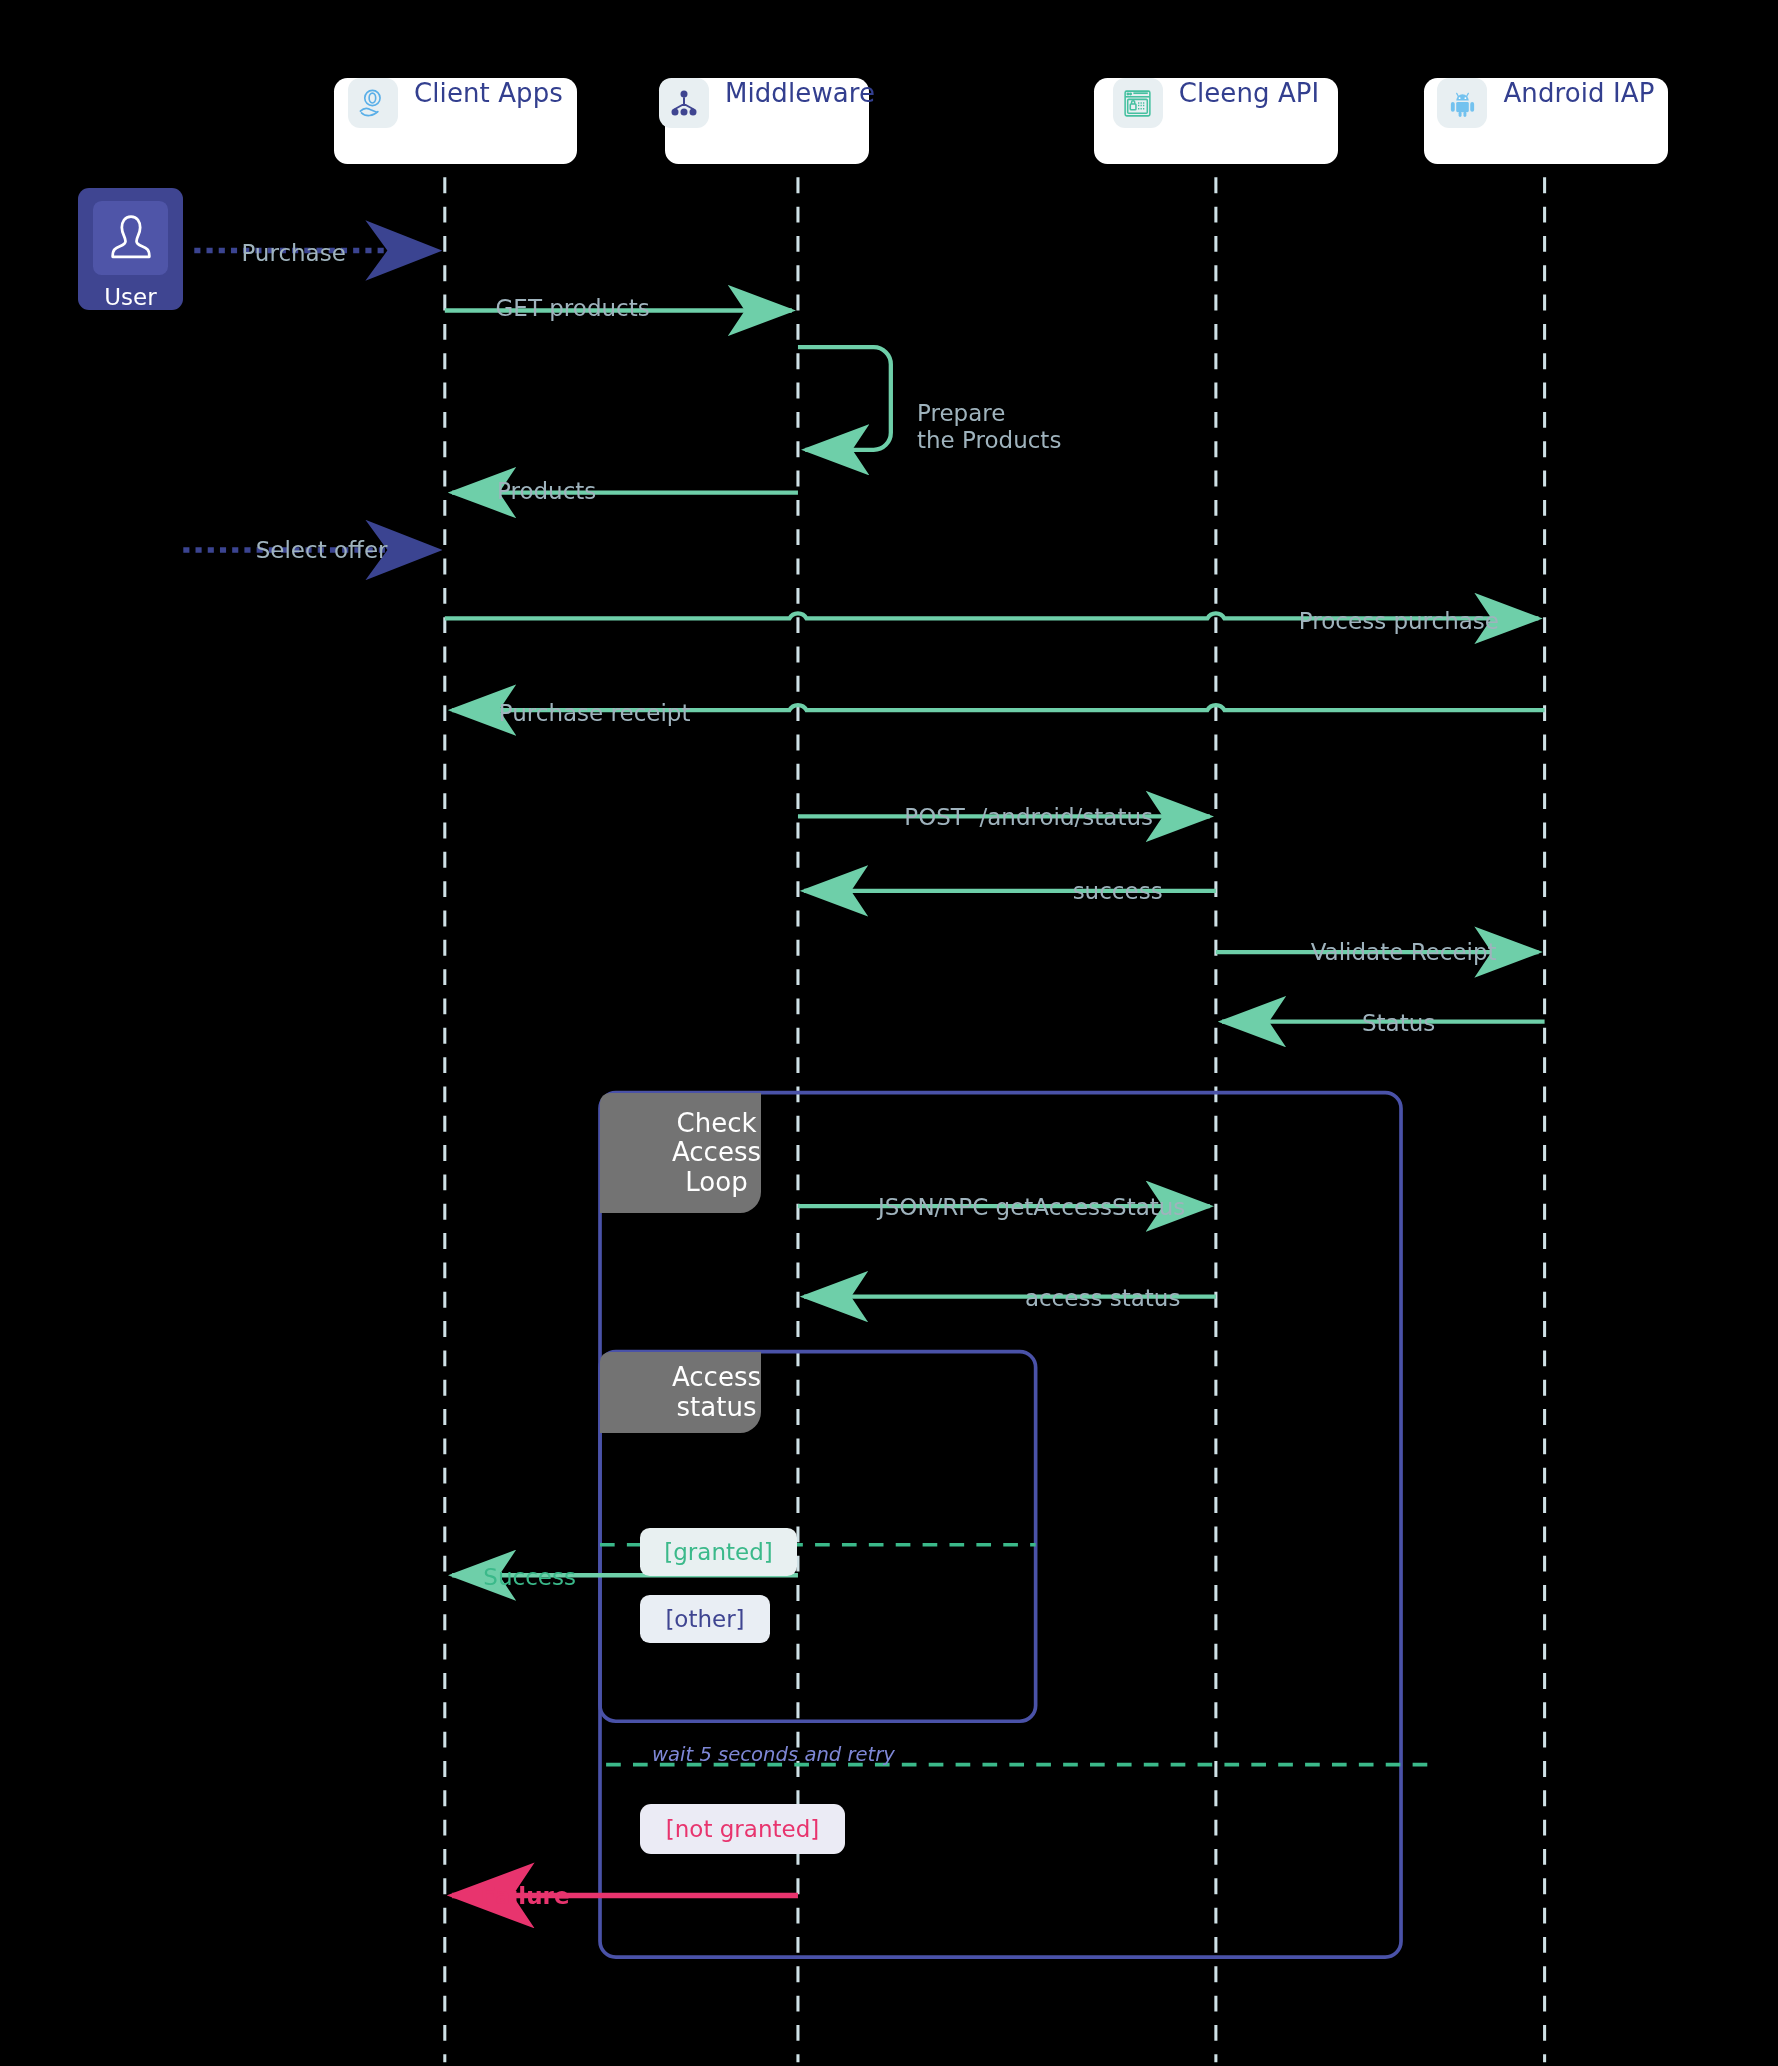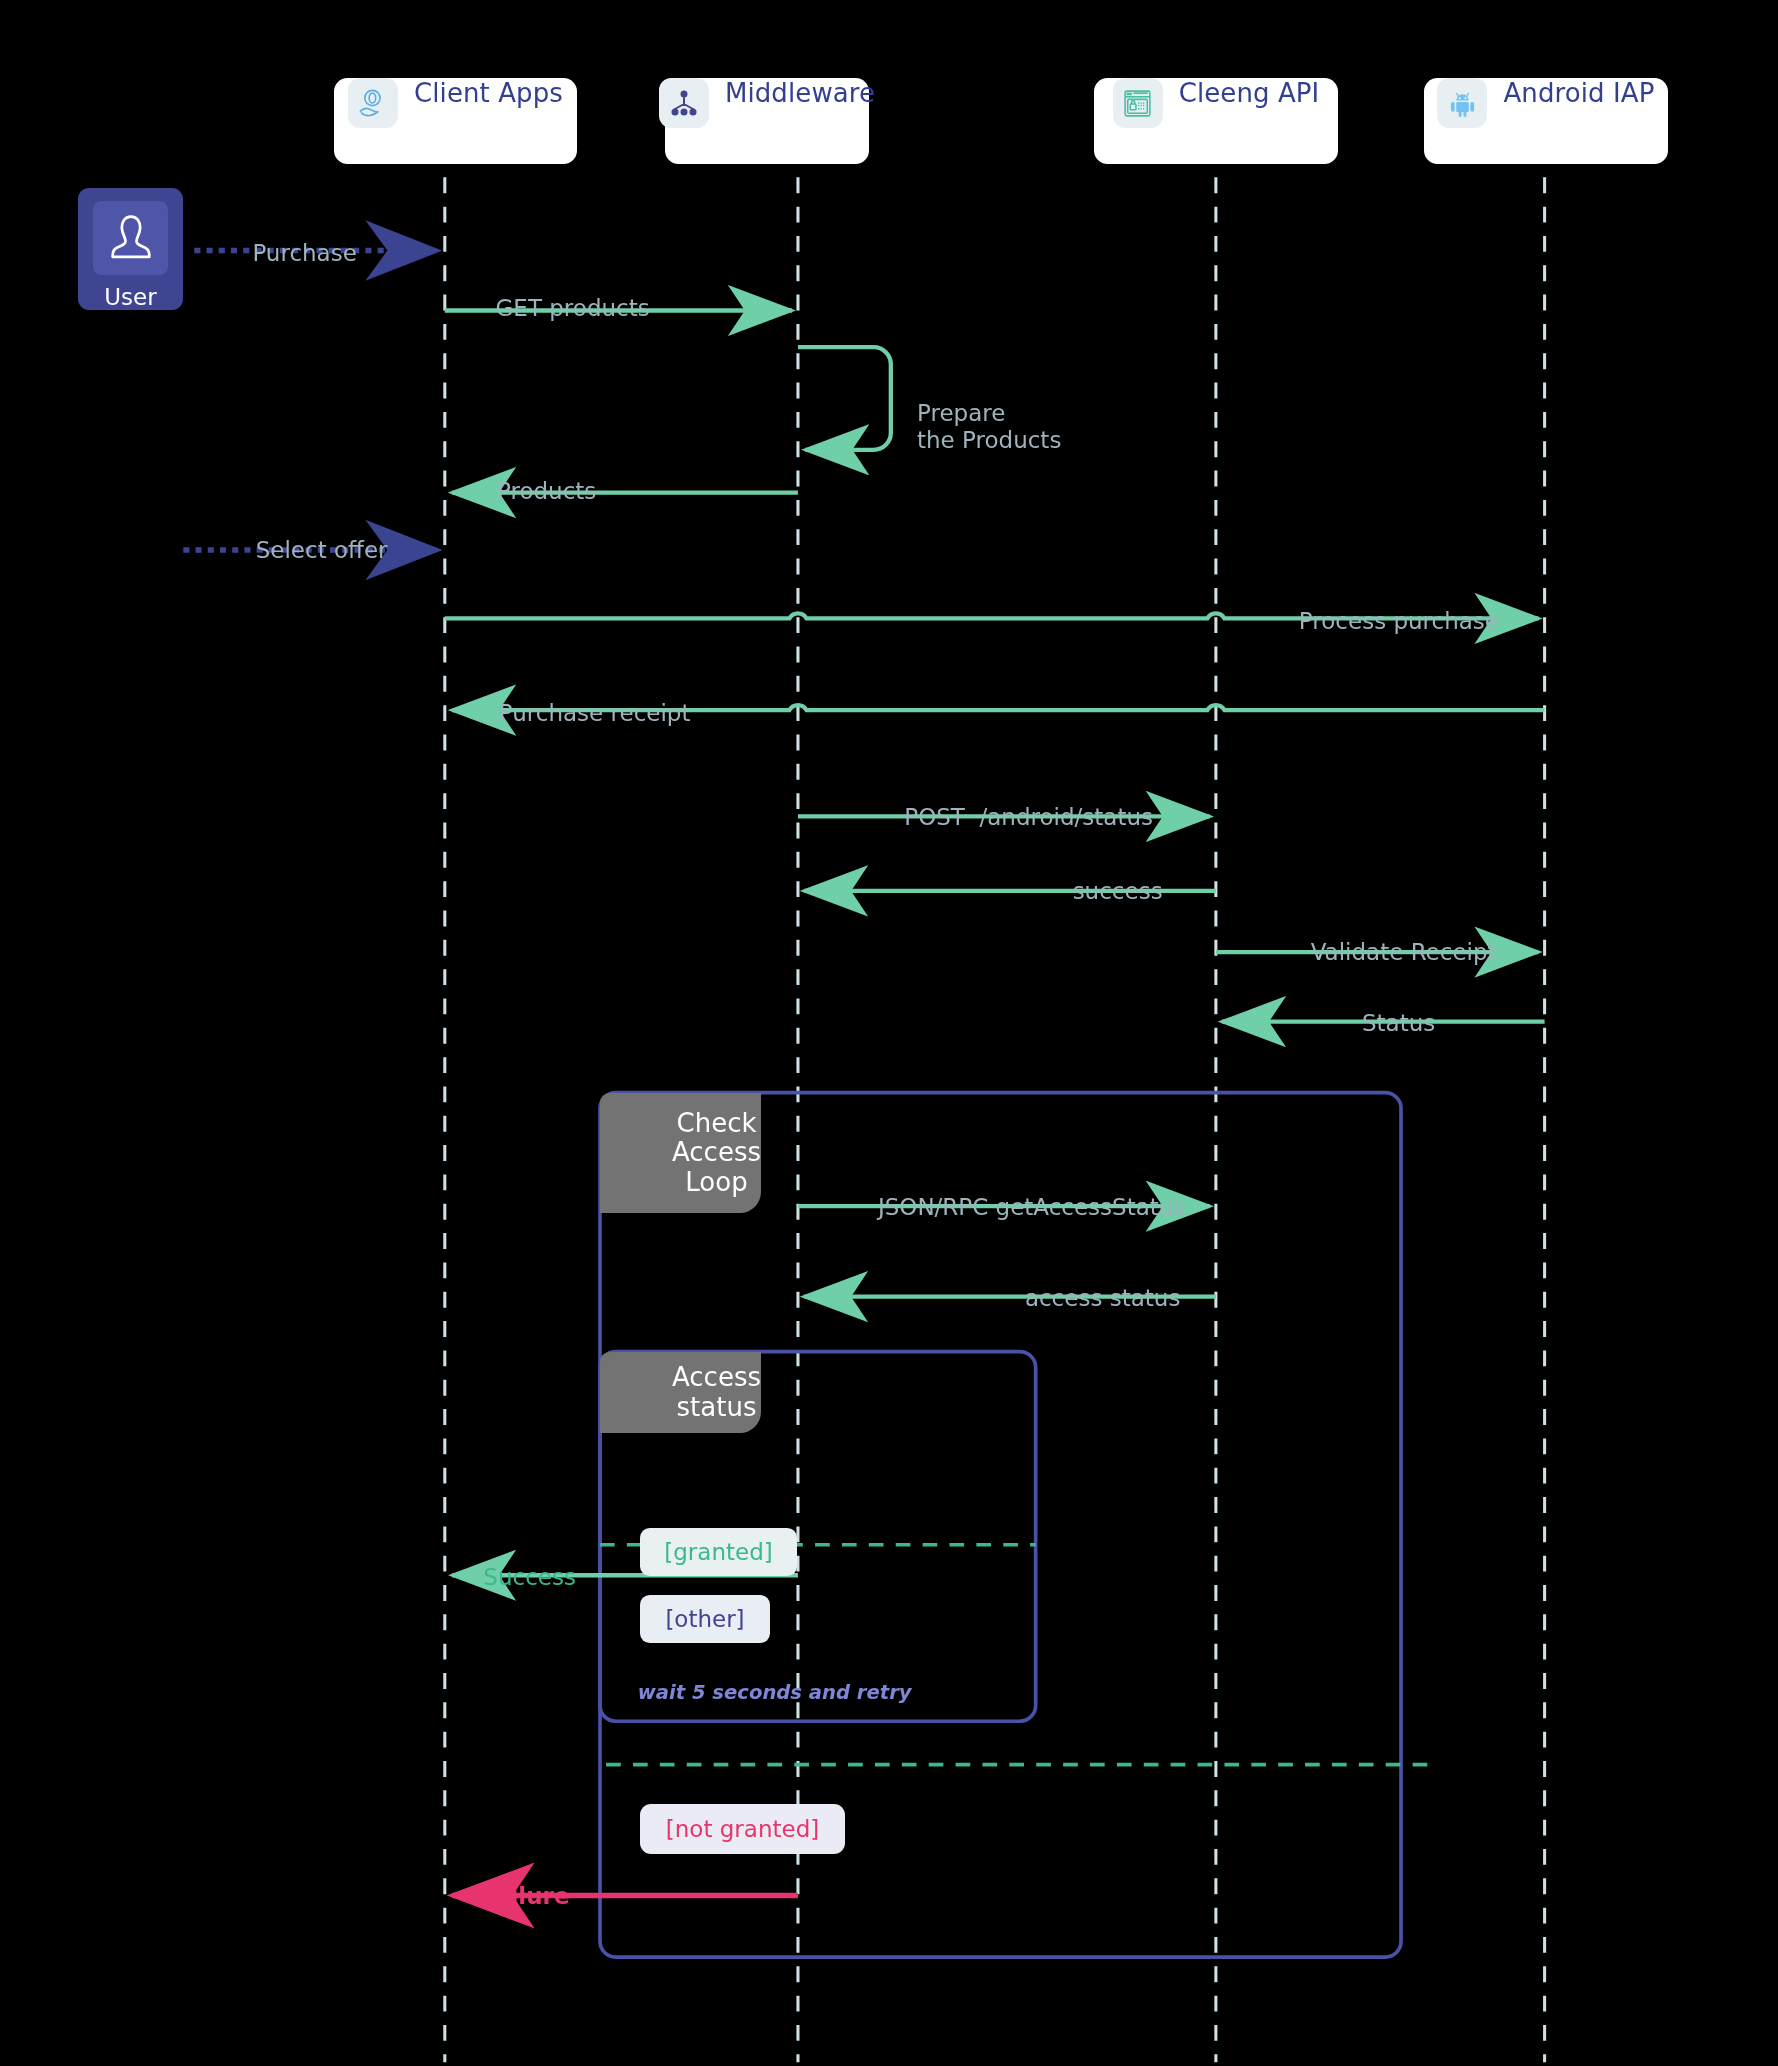--- a/index.html
+++ b/index.html
@@ -227,21 +227,21 @@
   </div>
 
   <div class="chip other" style="left:640px;top:1595px;width:130px;height:48px;">
     <span>[other]</span>
   </div>
 
   <div class="chip notgranted" style="left:640px;top:1804px;width:205px;height:50px;">
     <span>[not granted]</span>
   </div>
 
-  <div class="msg center" style="left:290px;top:213px;">
+  <div class="msg center" style="left:279px;top:213px;">
     <span>Purchase</span>
   </div>
 
   <div class="msg center" style="left:558px;top:268px;">
     <span>GET products</span>
   </div>
 
   <div class="msg" style="left:917px;top:373px;white-space:pre-line;">
     <span>Prepare
 the Products</span>
@@ -284,21 +284,21 @@
   </div>
 
   <div class="msg center" style="left:1088px;top:1258px;">
     <span>access status</span>
   </div>
 
   <div class="msg green center" style="left:515px;top:1537px;">
     <span>Success</span>
   </div>
 
-  <div class="msg note center" style="left:761px;top:1658px;font-weight:bold;">
+  <div class="msg note center" style="left:761px;top:1720px;">
     <span>wait 5 seconds and retry</span>
   </div>
 
   <div class="msg pink center" style="left:509px;top:1856px;">
     <span>Failure</span>
   </div>
 
 </div>
 
 

